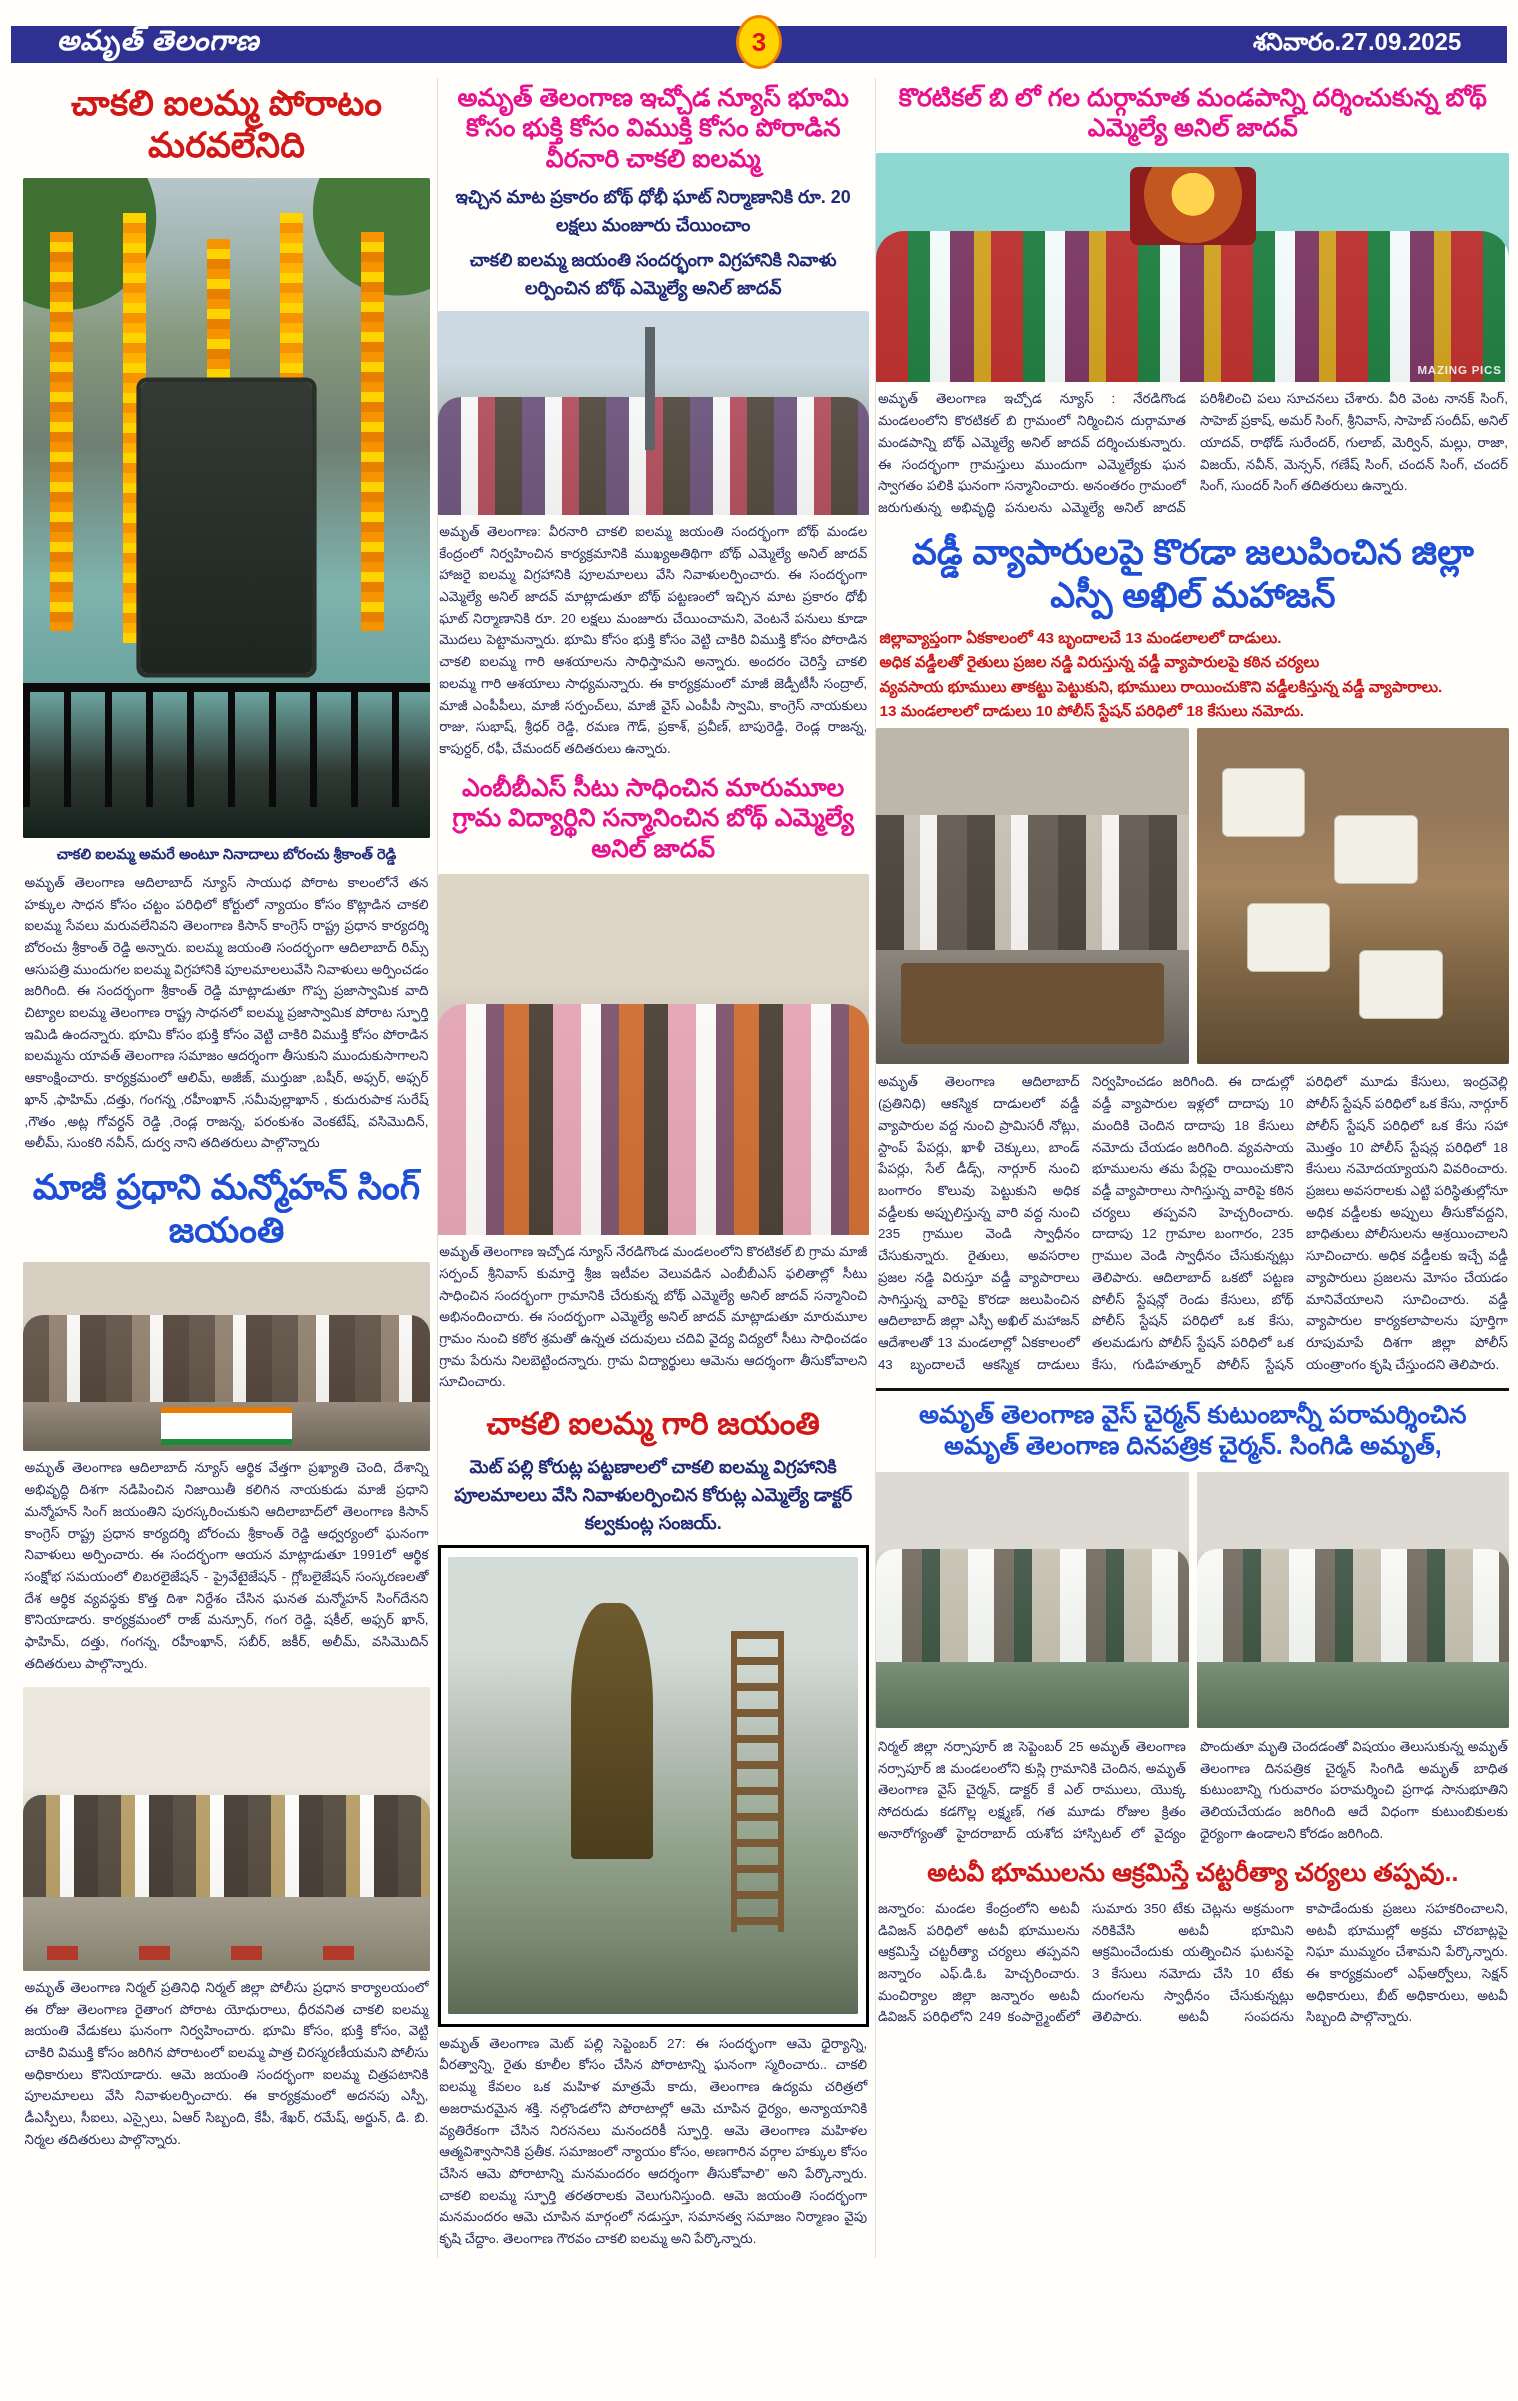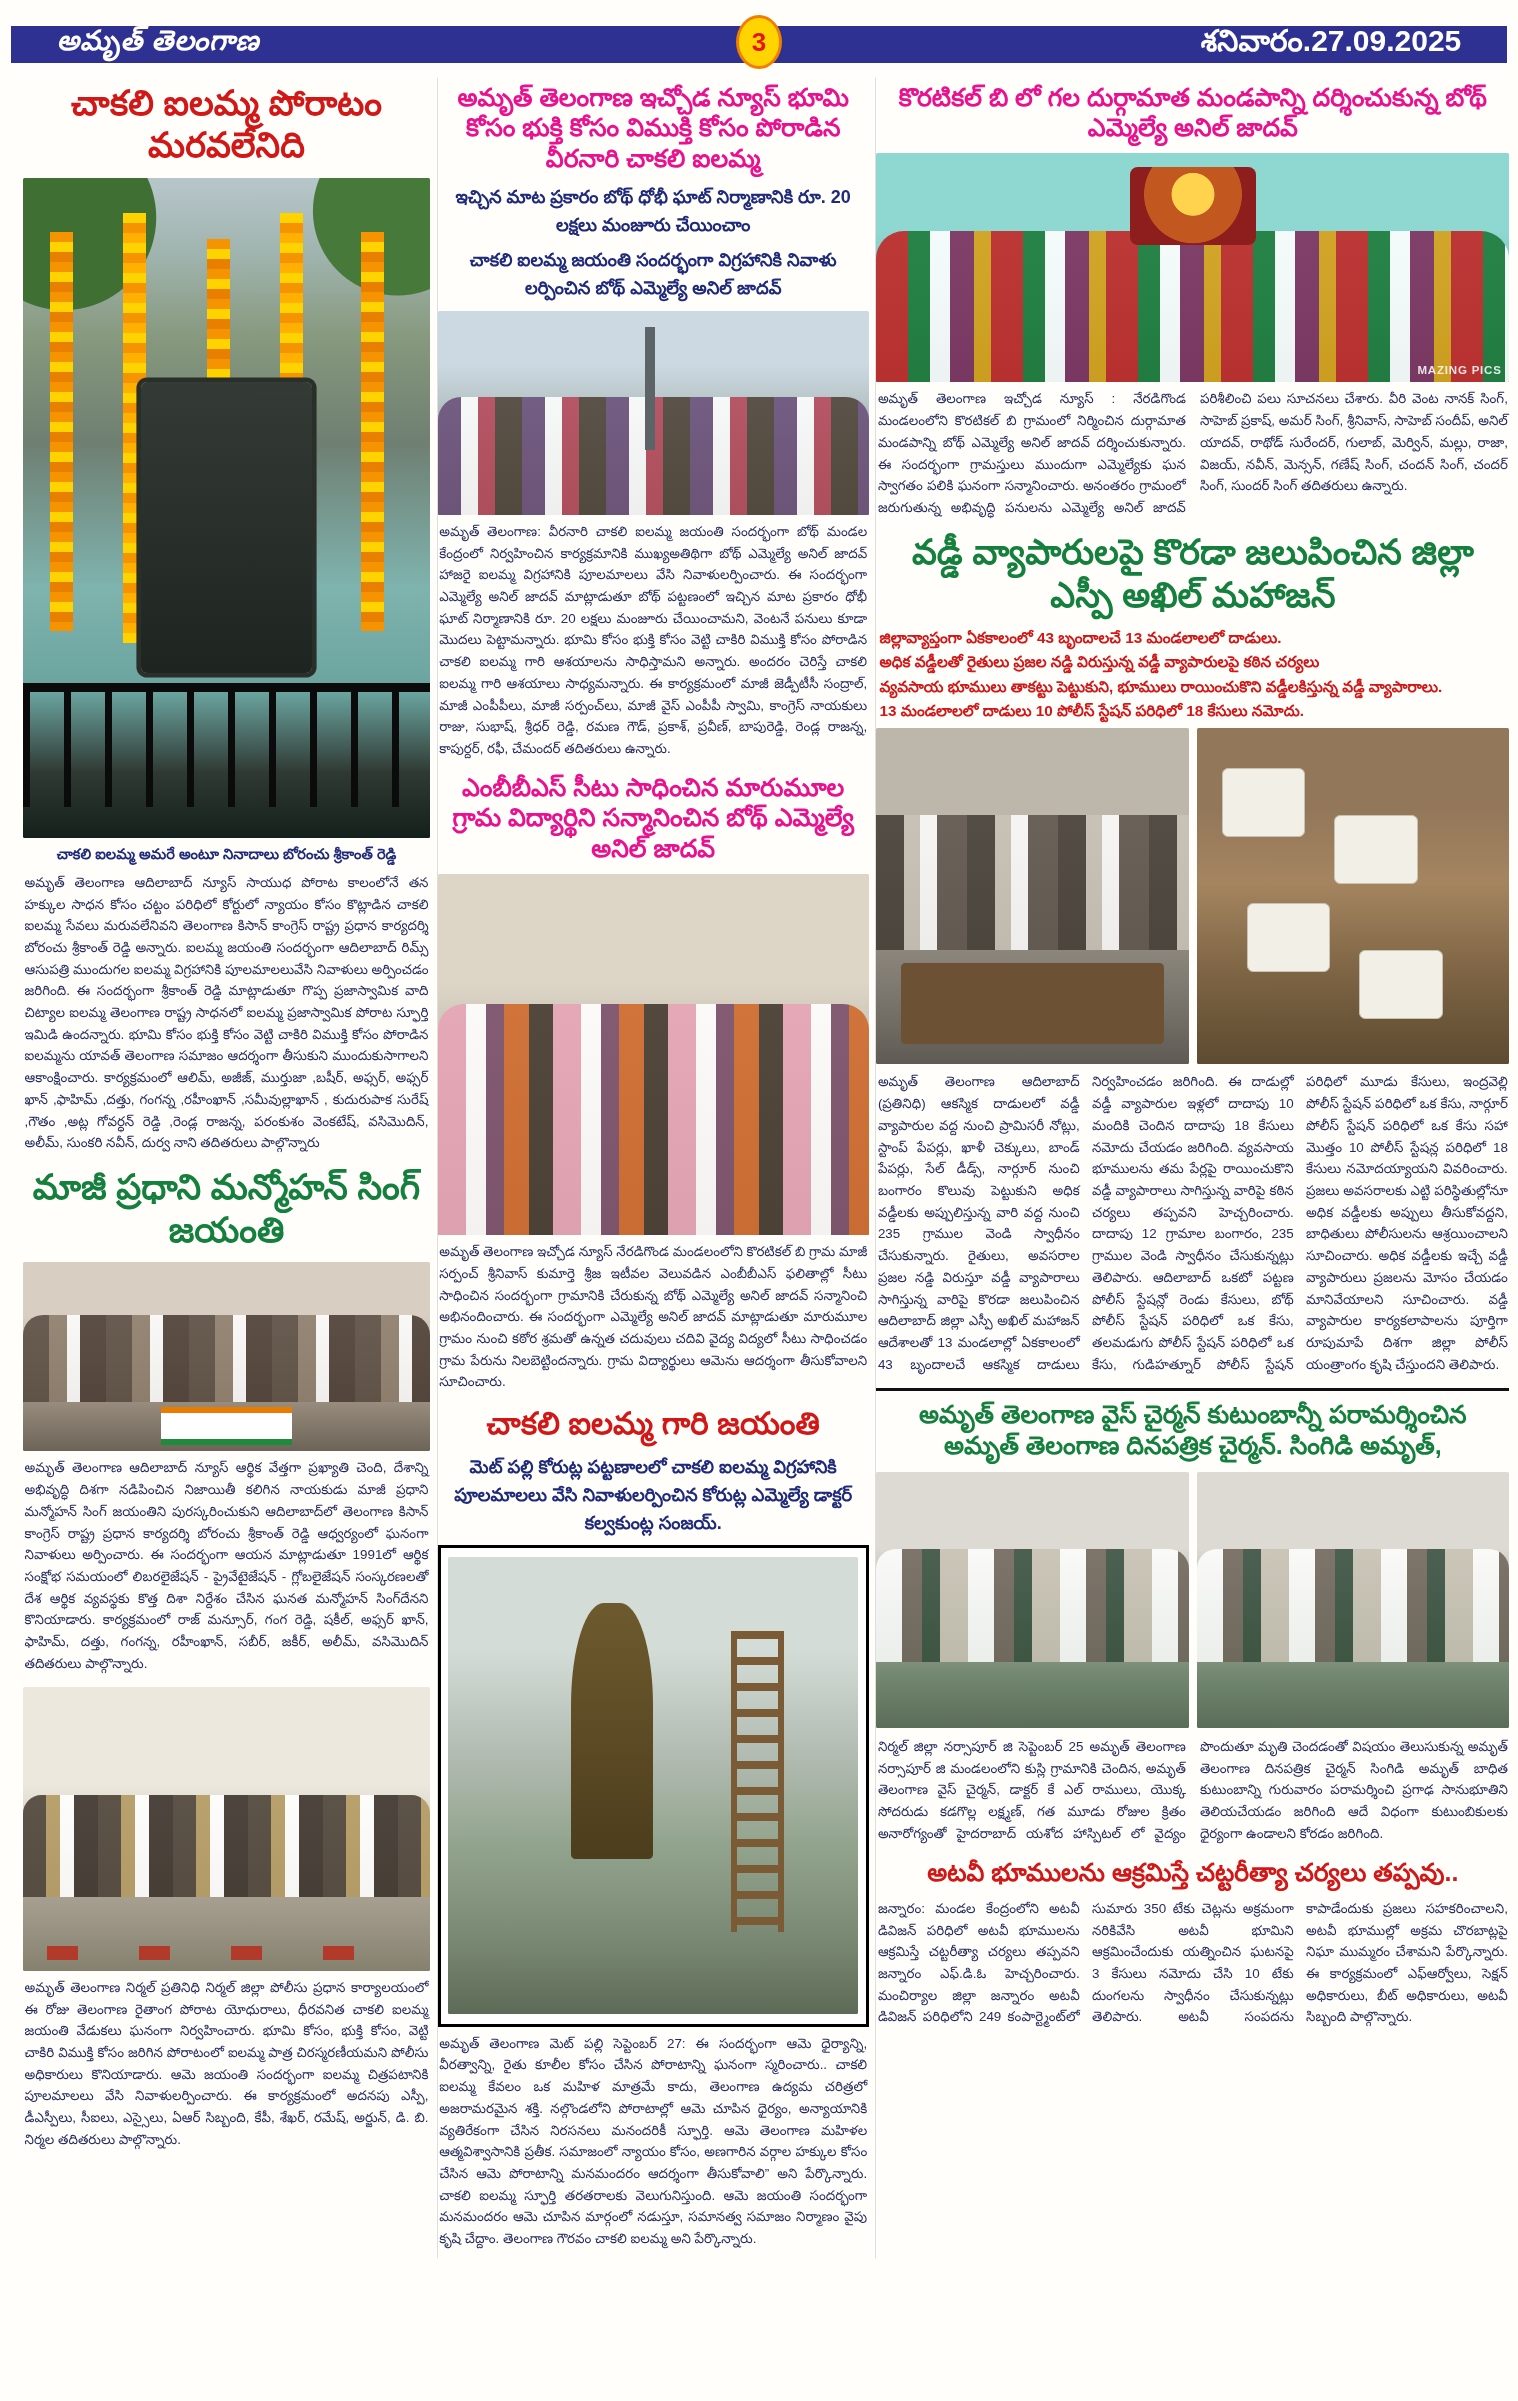--- a/index.html
+++ b/index.html
@@ -6,33 +6,33 @@
   body{font-family:"Liberation Sans", sans-serif;}
   .page{position:relative;width:1518px;height:2401px;background:#fffefb;overflow:hidden;}
 
   
   .mast{position:absolute;left:10.7px;right:10.7px;top:26px;height:37px;background:#2e3192;
         display:flex;align-items:center;justify-content:space-between;padding:0 46px;box-sizing:border-box;}
   .mast .title{color:#ffffff;font-size:28px;font-weight:bold;font-style:italic;letter-spacing:0.8px;}
   .badge{position:absolute;left:50%;top:-10.7px;transform:translateX(-50%);width:40px;height:48px;
          background:#ffd400;border:3.8px solid #f07e00;border-radius:50%;display:flex;align-items:center;justify-content:center;}
   .badge span{color:#e3161c;font-size:26px;font-weight:bold;}
-  .mast .date{color:#ffffff;font-size:30px;font-weight:bold;}
+  .mast .date{color:#ffffff;font-size:24px;font-weight:bold;}
 
   
   .cols{position:absolute;top:74px;left:23px;width:1471px;display:grid;
         grid-template-columns:407px 431px 633px;column-gap:7.7px;}
   .col{min-width:0;}
   .col-mid,.col-right{box-shadow:-4.6px 0 0 -3.8px #d6d6d6;}
 
   
   .hl{margin:7.7px 3.1px 10.7px;text-align:center;font-weight:bold;line-height:1.22;}
   .hl-red{color:#d21717;}
   .hl-mag{color:#ea1190;}
-  .hl-blue{color:#15803d;}
+  .hl-blue{color:#1d4ed8;}
   .hl-xl{font-size:35px;}
   .hl-lg{font-size:31px;}
   .hl-md{font-size:25px;}
   .sub{color:#1f2a7a;font-weight:bold;font-size:18px;line-height:1.55;text-align:center;margin:3.1px 4.6px 7.7px;}
   .pt{color:#d21717;font-weight:bold;font-size:15.3px;line-height:1.5;text-align:left;margin:1.5px 3.1px;}
   .cap{color:#1f2a7a;font-weight:bold;font-size:14.6px;line-height:1.5;text-align:center;margin:6.1px 1.5px;}
   .body{color:#252c5e;font-size:13.4px;line-height:1.62;text-align:justify;margin:6.1px 1.5px 12.3px;}
   .cols2{column-count:2;column-gap:14px;}
   .cols3{column-count:3;column-gap:12.3px;}
   .rule{height:3.8px;background:#111;margin:12.3px 0 6.1px;}

